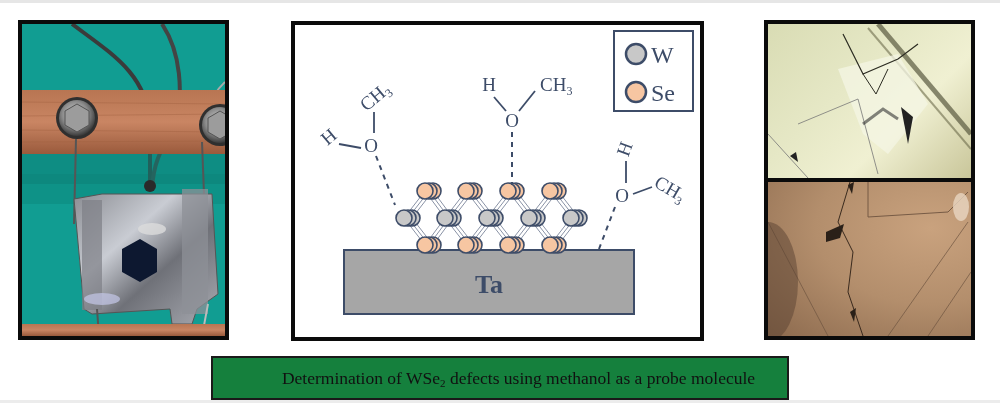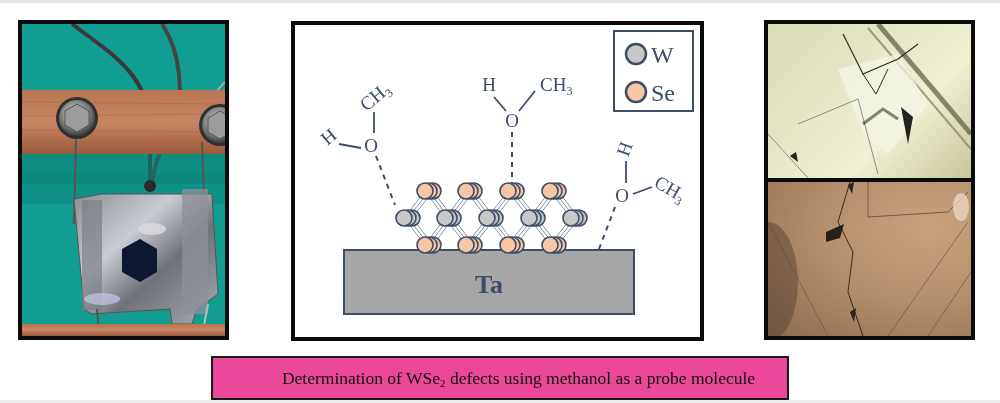--- a/index.html
+++ b/index.html
@@ -32,21 +32,21 @@
 
   .diagram {
     position: absolute; left: 291px; top: 21px; width: 413px; height: 320px;
     box-sizing: border-box; border: 4px solid #0b0b0b; background: #ffffff;
   }
   .diagram svg { position: absolute; left: 0; top: 0; }
   .svgtext { font-family: "Liberation Serif", "DejaVu Serif", serif; fill: #3d4c68; }
 
   .caption-box {
     position: absolute; left: 211px; top: 356px; width: 578px; height: 44px;
-    box-sizing: border-box; border: 2px solid #1a1a1a; background: #ec4899;
+    box-sizing: border-box; border: 2px solid #1a1a1a; background: #15803d;
     display: flex; align-items: center; justify-content: center; padding-left: 37px;
   }
   .caption {
     font-family: "Liberation Serif", "DejaVu Serif", serif; font-size: 17.5px; color: #111;
     white-space: nowrap;
   }
   .caption sub { font-size: 11px; vertical-align: -3px; }
 </style>
 </head>
 <body>

